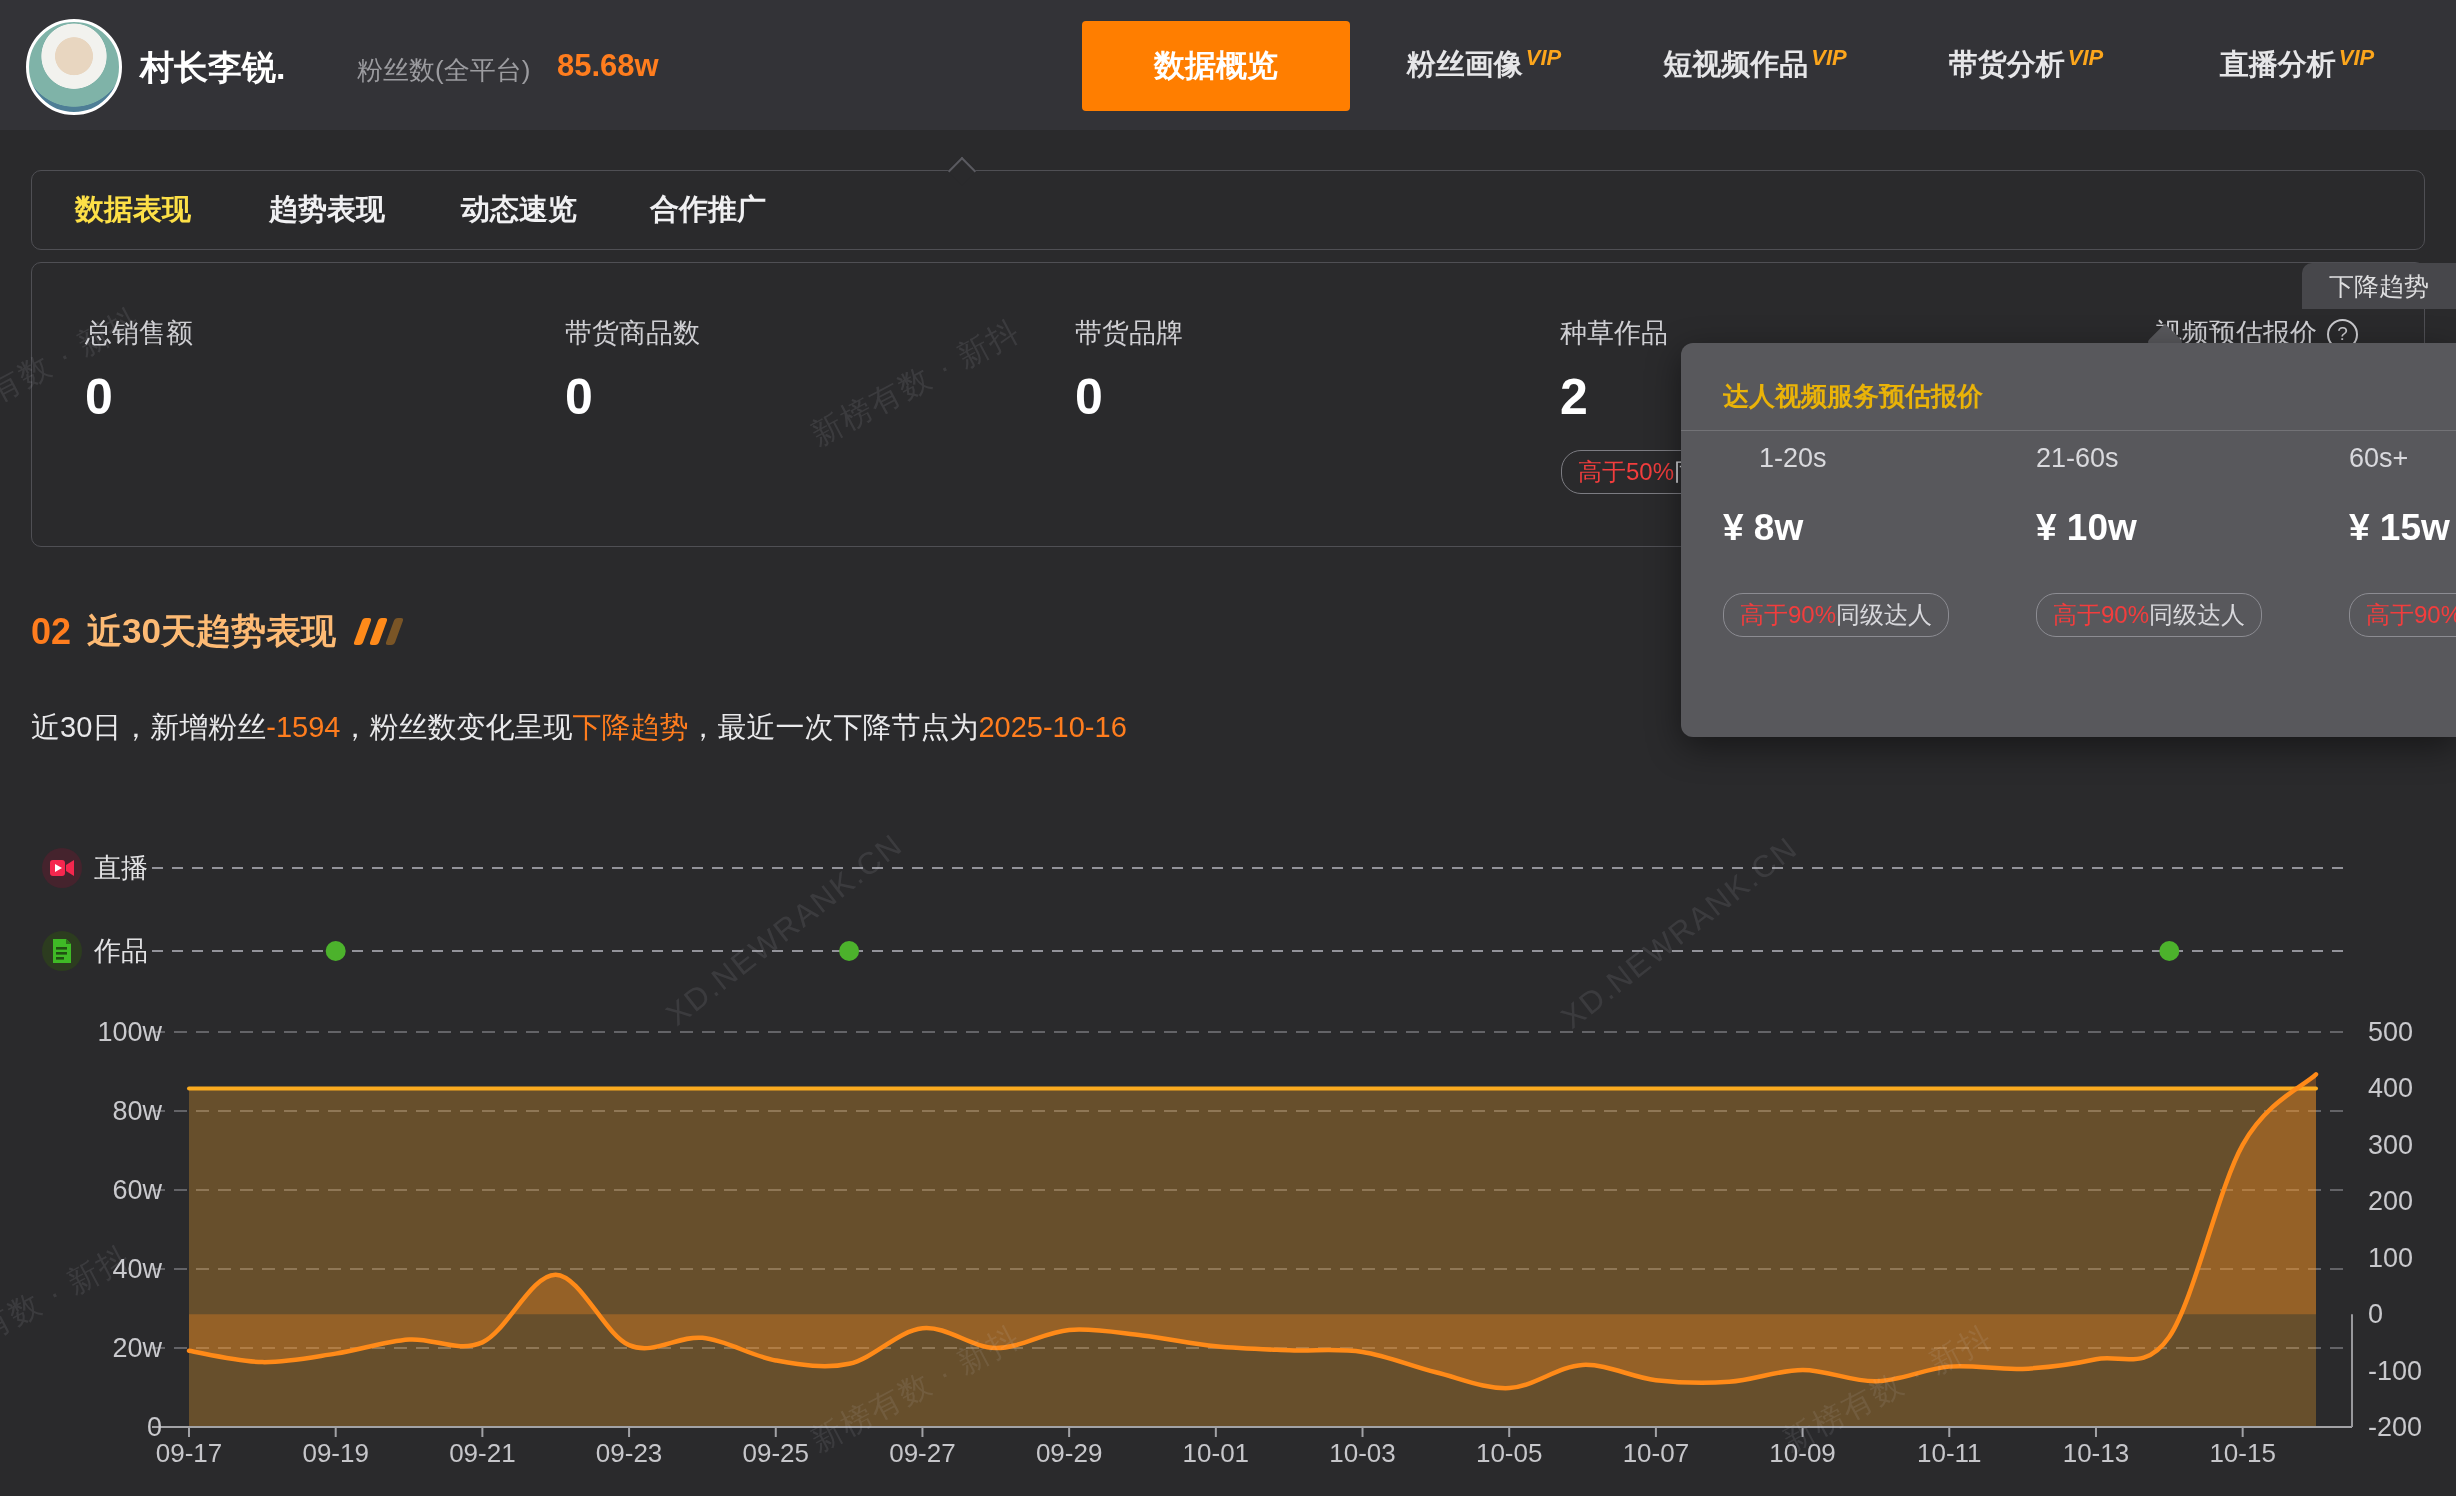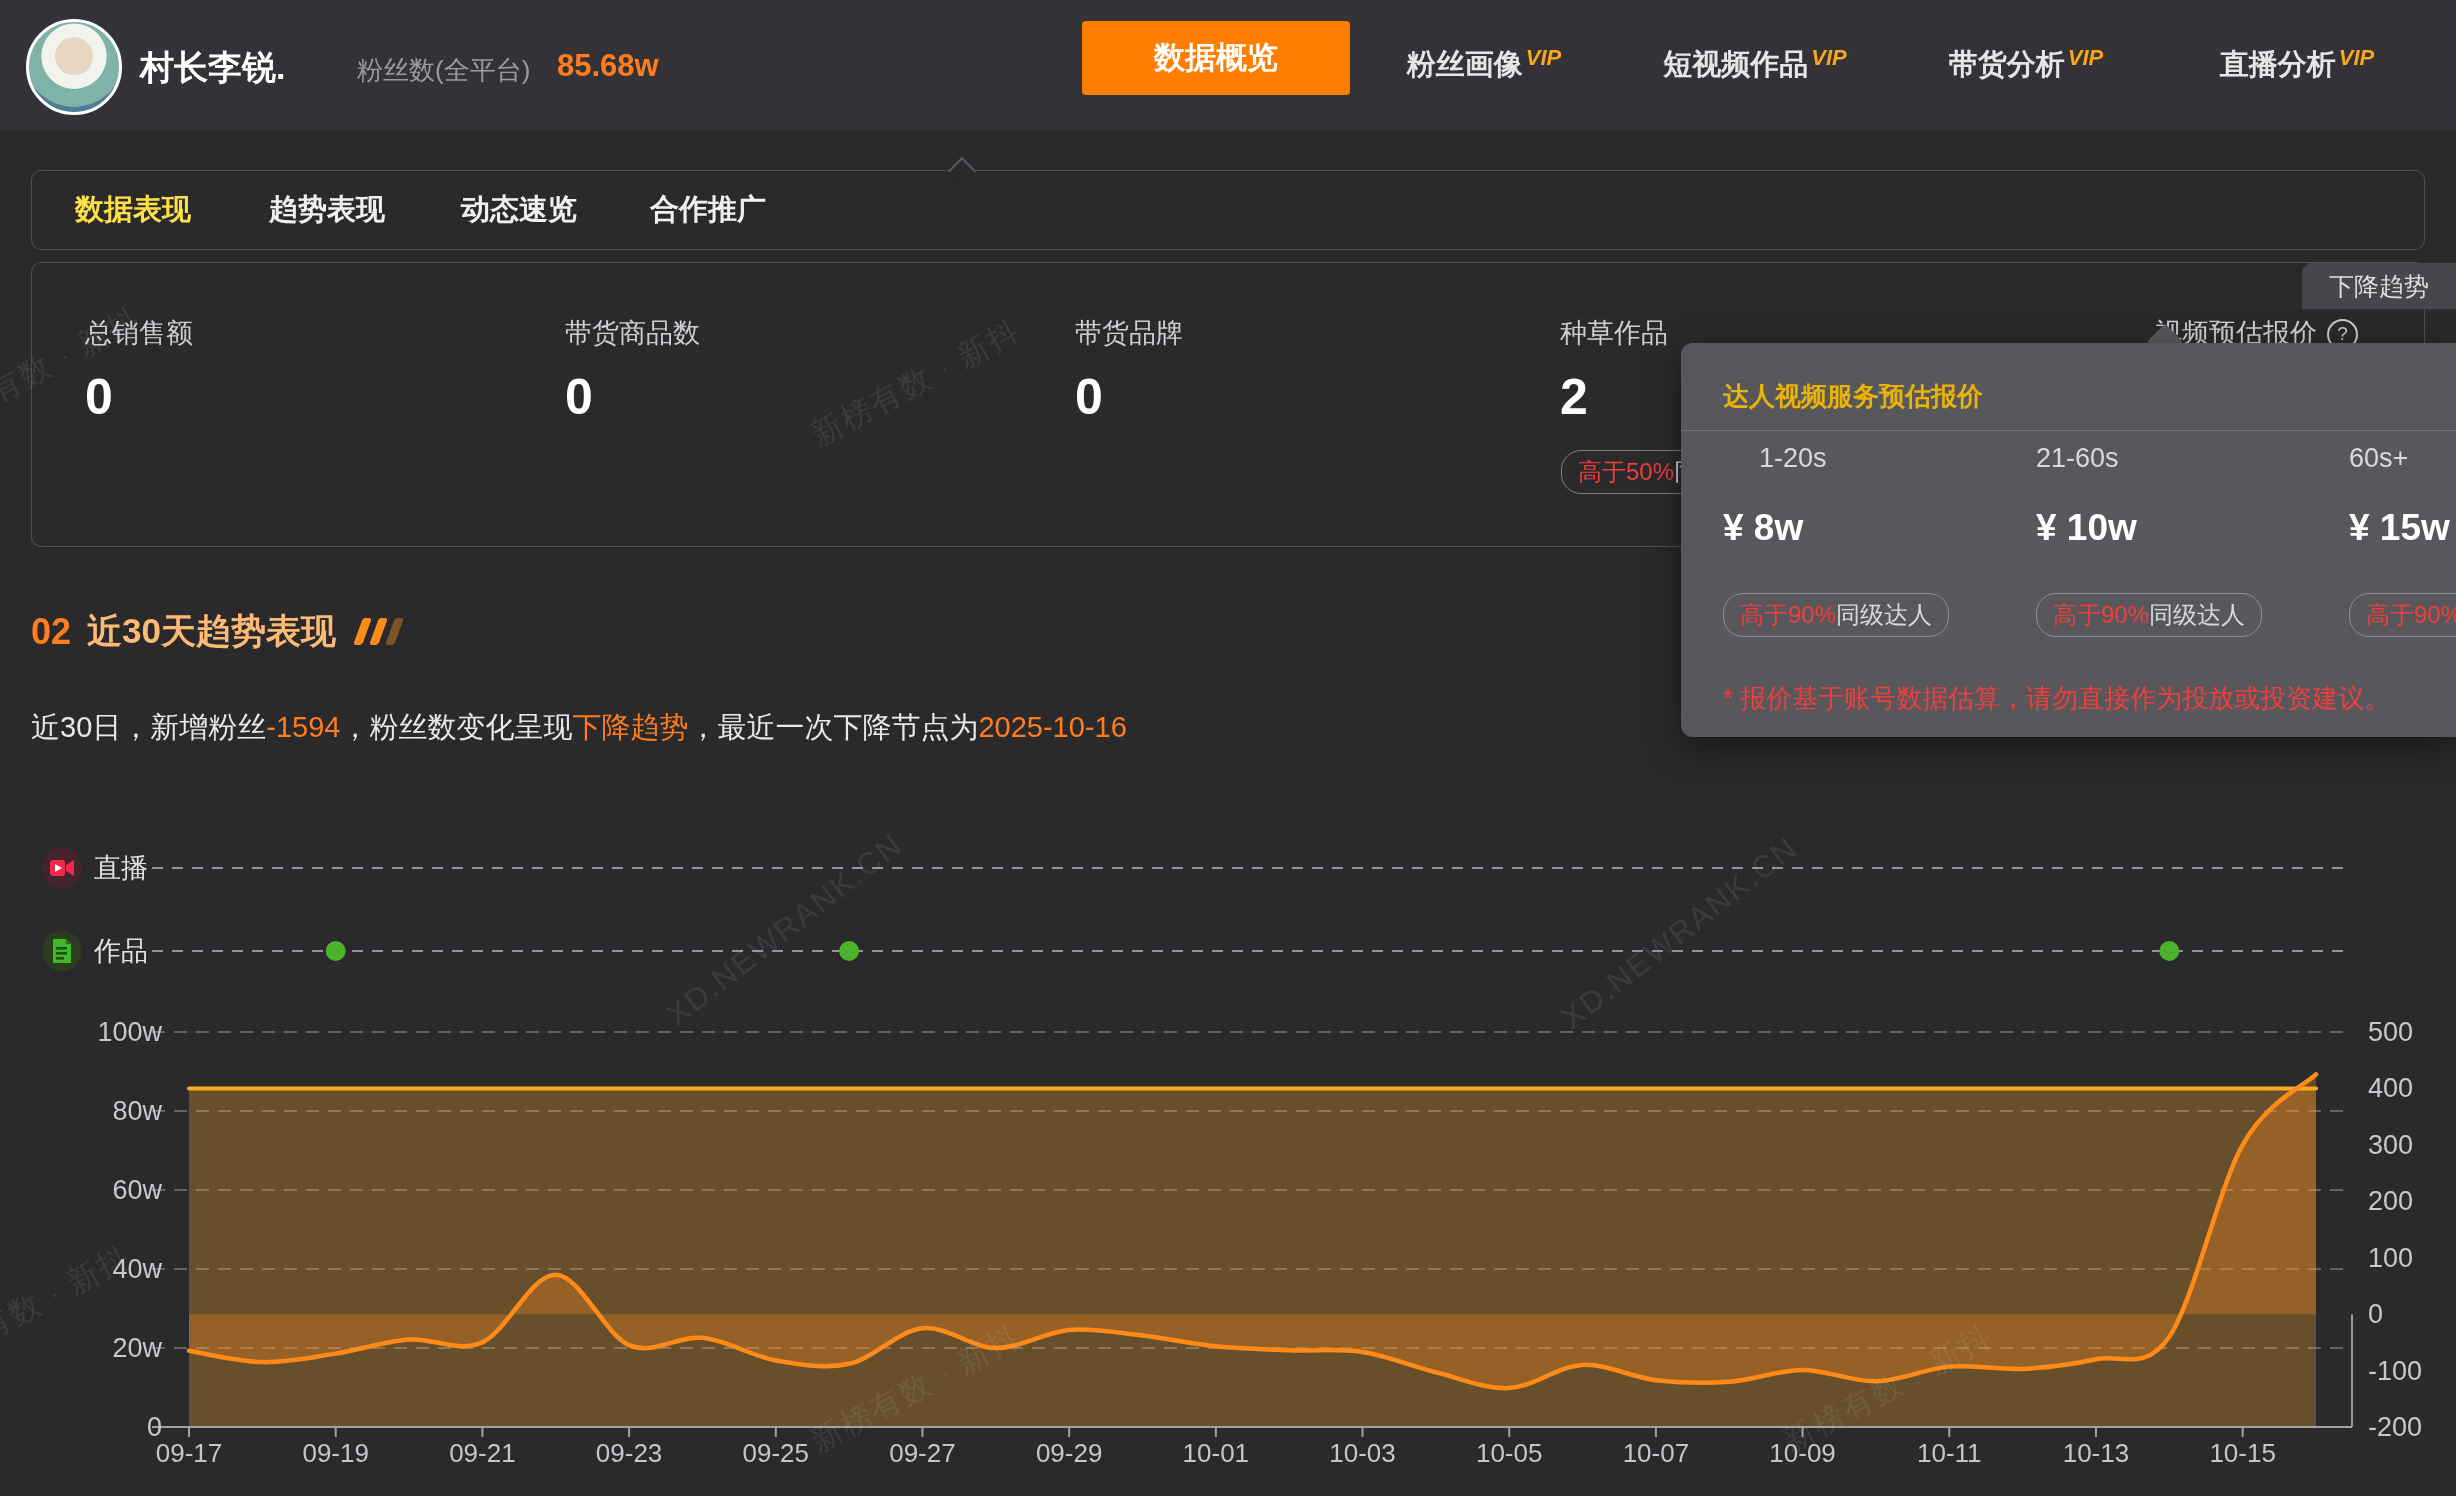--- a/index.html
+++ b/index.html
@@ -6,21 +6,21 @@
   .stage{position:relative;width:2456px;height:1496px;background:#2a2a2c;overflow:hidden;
          font-family:"Liberation Sans","DejaVu Sans",sans-serif;color:#e8e8ea;}
   .abs{position:absolute;}
   
   .header{left:0;top:0;width:2456px;height:130px;background:#333337;}
   .avatar{left:26px;top:19px;width:90px;height:90px;border-radius:50%;border:3px solid #fff;
           background:radial-gradient(circle at 50% 38%,#e8d6c0 0 26%,#f2f2ee 27% 45%,#7fb3a8 46% 70%,#4e7e96 71%);}
   .name{left:140px;top:45px;font-size:34px;font-weight:bold;color:#fff;}
   .fans-label{left:357px;top:53px;font-size:26px;color:#9c9ca0;}
   .fans-value{left:557px;top:48px;font-size:31px;font-weight:bold;color:#ff7d1e;}
-  .tab-active{left:1082px;top:21px;width:268px;height:74px;background:#ff7e00;border-radius:4px;
+  .tab-active{left:1082px;top:21px;width:268px;height:90px;background:#ff7e00;border-radius:4px;
               color:#fff;font-size:31px;font-weight:bold;display:flex;align-items:center;justify-content:center;}
   .nav-item{top:0;height:130px;display:flex;align-items:center;transform:translateX(-50%);
             font-size:29px;font-weight:600;color:#e6e6e8;cursor:pointer;white-space:nowrap;}
   .vip{font-style:italic;font-weight:bold;font-size:22px;color:#fca61c;margin-left:3px;position:relative;top:-7px;}
   
   .box{border:1px solid #4f4f54;border-radius:10px;background:transparent;}
   .subtabs{left:31px;top:170px;width:2392px;height:78px;}
   .caret{left:952px;top:161px;width:18px;height:18px;background:#2a2a2c;transform:rotate(45deg);
          border-left:2px solid #5a5a60;border-top:2px solid #5a5a60;}
   .subtab{top:170px;height:78px;line-height:78px;font-size:29px;font-weight:600;color:#f0f0f2;cursor:pointer;}
@@ -129,21 +129,20 @@
         <div class="abs pp-dur" style="left: 42px; margin-left: 36px;">1-20s</div>
         <div class="abs pp-price" style="left: 42px;">¥ 8w</div>
         <div class="abs pp-badge" style="left: 42px;"><span class="pill"><span class="hl">高于90%</span><span>同级达人</span></span></div>
         <div class="abs pp-dur" style="left: 355px;">21-60s</div>
         <div class="abs pp-price" style="left: 355px;">¥ 10w</div>
         <div class="abs pp-badge" style="left: 355px;"><span class="pill"><span class="hl">高于90%</span><span>同级达人</span></span></div>
         <div class="abs pp-dur" style="left: 668px;">60s+</div>
         <div class="abs pp-price" style="left: 668px;">¥ 15w</div>
         <div class="abs pp-badge" style="left: 668px;"><span class="pill"><span class="hl">高于90%</span></span></div>
       </div>
-    <div class="abs popup-note">* 报价基于账号数据估算，请勿直接作为投放或投资建议。</div>
   </div>
 
   <div class="abs section">
     <span class="sec-num">02</span>
     <span class="sec-title">近30天趋势表现</span>
     <span class="sec-icon">
         <i></i>
         <i></i>
         <i></i>
       </span>

